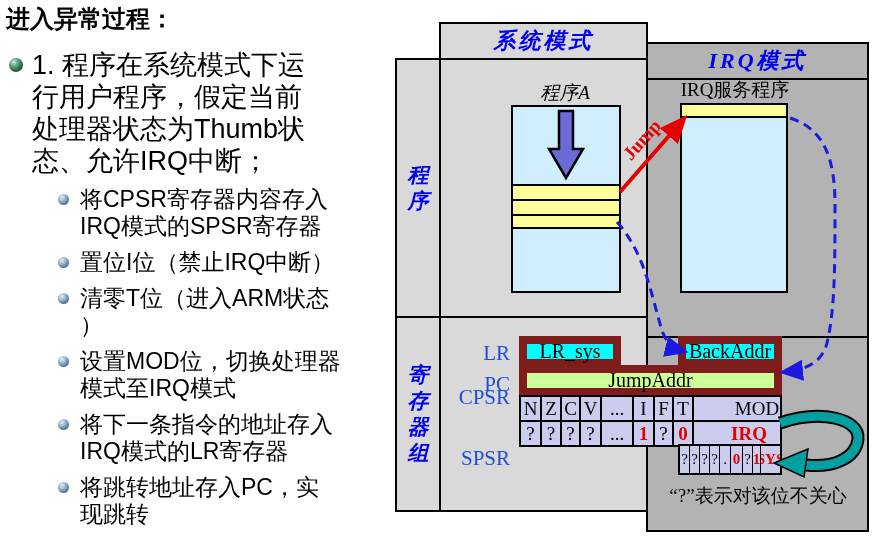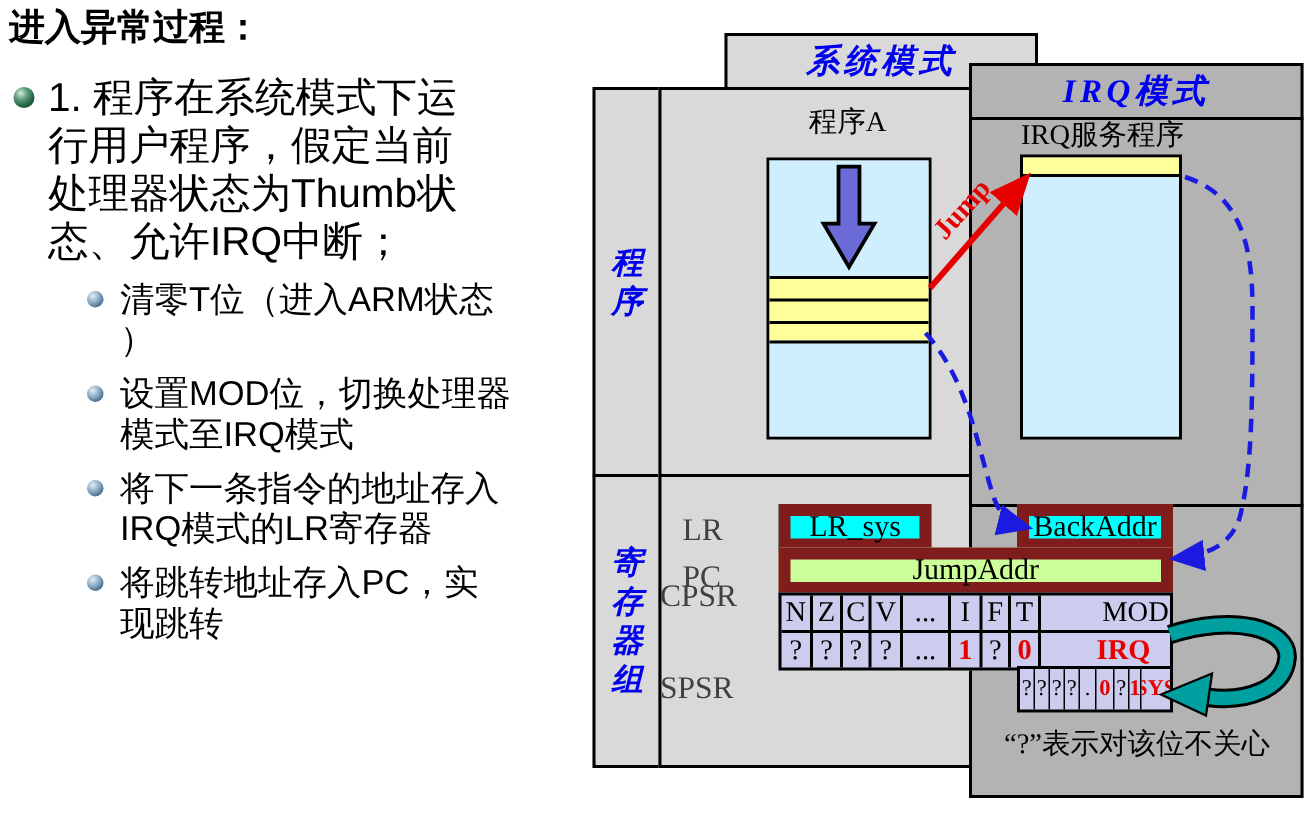--- a/index.html
+++ b/index.html
@@ -27,21 +27,21 @@
        font-family:"Liberation Serif","DejaVu Serif",serif;font-size:22px;font-weight:bold;font-style:italic;letter-spacing:3px;}
   .vlabel{display:flex;align-items:center;justify-content:center;color:#0000ee;text-align:center;
           font-family:"Liberation Serif","DejaVu Serif",serif;font-size:21px;font-weight:bold;font-style:italic;
           line-height:26px;white-space:pre-line;}
 
   .boxlabel{position:absolute;text-align:center;font-family:"Liberation Serif","DejaVu Serif",serif;font-size:19px;}
   .progbox{position:absolute;border:2px solid #000;display:flex;flex-direction:column;}
   .seg-blue{background:#cfefff;}
   .seg-yellow{background:#ffff99;border-top:2px solid #000;}
 
-  .reglabel{position:absolute;color:#404040;
+  .reglabel{position:absolute;color:#1d4ed8;text-align:right;
             font-family:"Liberation Serif","DejaVu Serif",serif;font-size:21px;}
   .regbox{position:absolute;border:8px solid #7f1d1d;display:flex;align-items:center;justify-content:center;
           font-family:"Liberation Serif","DejaVu Serif",serif;font-size:20px;}
   .cyan{background:#00ffff;}
   .green{background:#ccff99;}
 
   .cpsr{position:absolute;left:519px;top:395px;width:263px;height:52px;border:2px solid #000;
         background:#ccccee;display:flex;flex-direction:column;}
   .cpsr-row{flex:1;display:flex;}
   .cpsr-row.vals{border-top:2px solid #000;}
@@ -75,20 +75,29 @@
     <div class="l1-item">
       <span class="bullet1"></span>
       <div class="l1-text">1. 程序在系统模式下运
 行用户程序，假定当前
 处理器状态为Thumb状
 态、允许IRQ中断；</div>
     </div>
 
     <div class="sub-item">
       <span class="bullet2"></span>
+      <div class="sub-text">将CPSR寄存器内容存入
+IRQ模式的SPSR寄存器</div>
+    </div>
+    <div class="sub-item">
+      <span class="bullet2"></span>
+      <div class="sub-text">置位I位（禁止IRQ中断）</div>
+    </div>
+    <div class="sub-item">
+      <span class="bullet2"></span>
       <div class="sub-text">清零T位（进入ARM状态
 ）</div>
     </div>
     <div class="sub-item">
       <span class="bullet2"></span>
       <div class="sub-text">设置MOD位，切换处理器
 模式至IRQ模式</div>
     </div>
     <div class="sub-item">
       <span class="bullet2"></span>
@@ -97,36 +106,36 @@
     </div>
     <div class="sub-item">
       <span class="bullet2"></span>
       <div class="sub-text">将跳转地址存入PC，实
 现跳转</div>
     </div>
   </div>
 
   <div>
 
-    <div class="cell bg-sys hdr" style="left:439px;top:22px;width:209px;height:38px;margin-left:44px;">系统模式</div>
+    <div class="cell bg-sys hdr" style="left:439px;top:22px;width:209px;height:38px;">系统模式</div>
     <div class="cell bg-irq hdr" style="left:646px;top:22px;width:223px;height:38px;">IRQ模式</div>
 
     <div class="cell bg-sys vlabel" style="left:395px;top:58px;width:46px;height:260px;">程
 序</div>
     <div class="cell bg-sys vlabel" style="left:395px;top:316px;width:46px;height:196px;">寄
 存
 器
 组</div>
 
     <div class="cell bg-sys" style="left:439px;top:58px;width:209px;height:260px;"></div>
     <div class="cell bg-irq" style="left:646px;top:58px;width:223px;height:260px;"></div>
     <div class="cell bg-sys" style="left:439px;top:316px;width:209px;height:196px;"></div>
     <div class="cell bg-irq" style="left:646px;top:316px;width:223px;height:196px;"></div>
 
-    <div class="boxlabel" style="left:505px;top:68px;width:120px;">程序A</div>
+    <div class="boxlabel" style="left:505px;top:80px;width:120px;font-style:italic;">程序A</div>
     <div class="progbox" style="left:511px;top:105px;width:110px;height:188px;">
       <div class="seg-blue" style="height:77px;"></div>
       <div class="seg-yellow" style="height:15px;"></div>
       <div class="seg-yellow" style="height:15px;"></div>
       <div class="seg-yellow" style="height:13px;"></div>
       <div class="seg-blue" style="flex:1;border-top:2px solid #000;"></div>
     </div>
 
     <svg style="left:547px;top:109px;" width="38" height="72" viewBox="0 0 38 72">
       <polygon points="12,2 26,2 26,40 36,40 19,69 2,40 12,40" fill="#6b6bd8" stroke="#000" stroke-width="2.5"></polygon>

